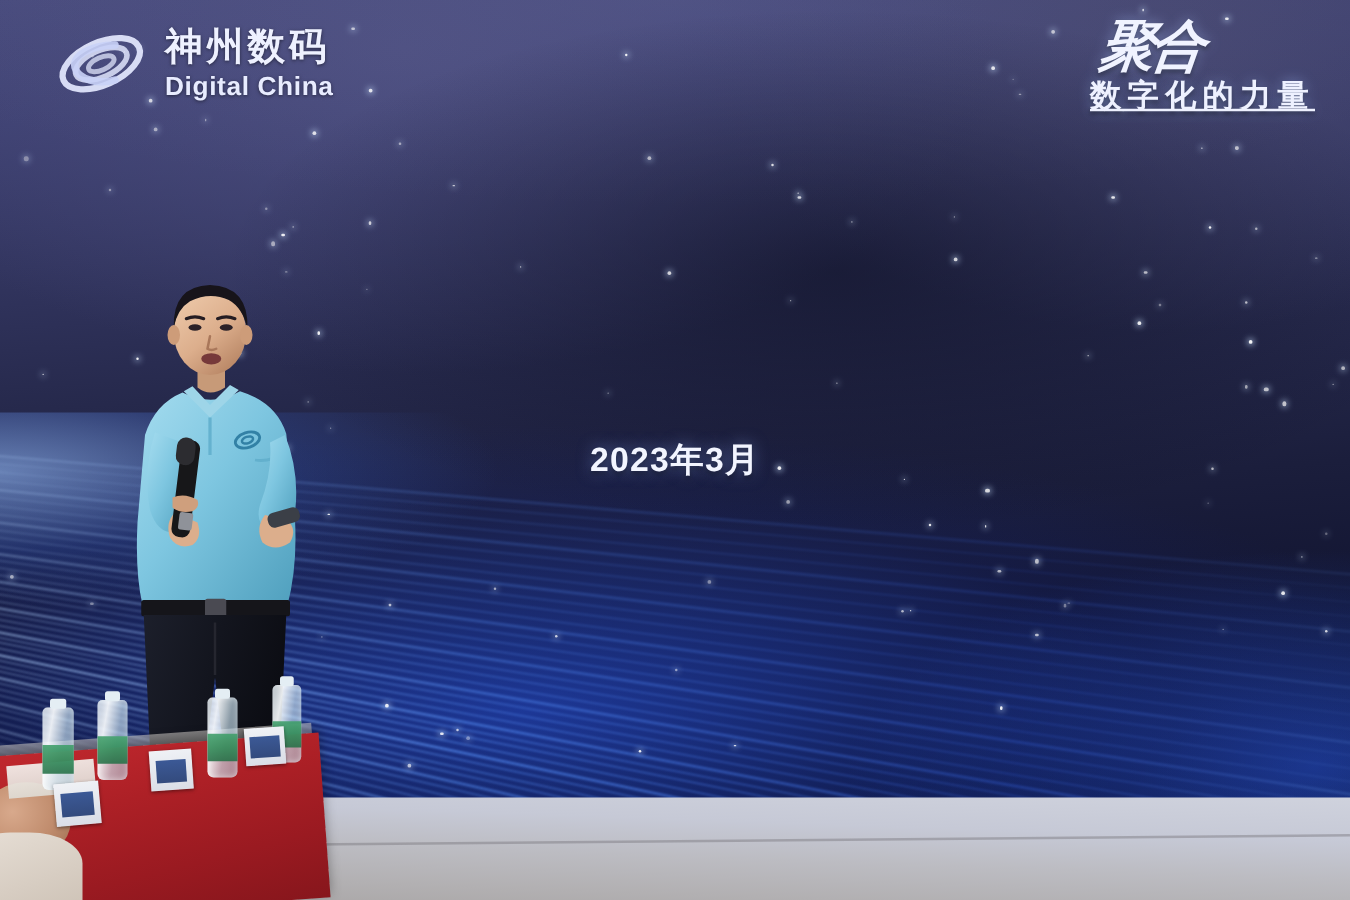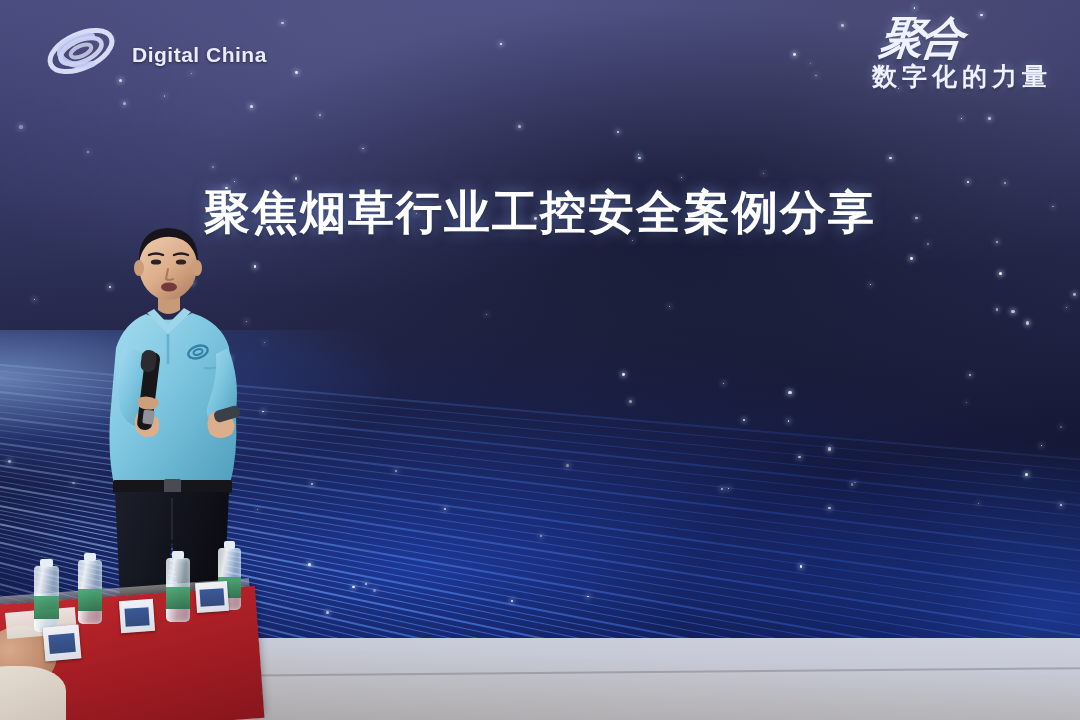--- a/index.html
+++ b/index.html
@@ -163,20 +163,21 @@
     text-shadow: 0 0 10px rgba(170,195,255,0.45), 0 2px 4px rgba(0,0,0,0.5);
     transform: skewX(-6deg);
   }
   .logo-event-sub {
     font-size: 25px;
     font-weight: bold;
     color: #eef1ff;
     letter-spacing: 5px;
     margin-top: 2px;
     text-shadow: 0 0 10px rgba(160,190,255,0.45), 0 2px 4px rgba(0,0,0,0.5);
+    text-decoration: underline;
   }
 
   
   .floor {
     position: absolute;
     left: 0; top: 638px;
     width: 1080px; height: 82px;
     background: linear-gradient(182deg, #cfd2dd 0%, #c6c9d6 30%, #bcbcc2 55%, #b2b0b2 80%, #a9a6a6 100%);
   }
   .floor-seam {
@@ -445,30 +446,31 @@
     <div class="logo-dc">
       <svg class="logo-dc-mark" viewBox="0 0 78 62">
         <g fill="none" stroke="#dfe4fb" stroke-linecap="round">
           <ellipse cx="39" cy="31" rx="33" ry="17" stroke-width="5" transform="rotate(-24 39 31)" opacity="0.95"></ellipse>
           <ellipse cx="39" cy="31" rx="22" ry="10.5" stroke-width="4.5" transform="rotate(-24 39 31)" opacity="0.85"></ellipse>
           <ellipse cx="39" cy="31" rx="11" ry="5" stroke-width="4" transform="rotate(-24 39 31)" opacity="0.75"></ellipse>
         </g>
         <path d="M50 16 C 30 16, 16 25, 18 34 C 20 43, 36 48, 50 44" fill="none" stroke="#c9d2f7" stroke-width="6" stroke-linecap="round" opacity="0.9"></path>
       </svg>
       <div class="logo-dc-text">
+        <div class="logo-dc-cn">神州数码</div>
         <div class="logo-dc-en">Digital China</div>
       </div>
     </div>
 
     <div class="logo-event">
       <div class="logo-event-mark">聚合</div>
       <div class="logo-event-sub">数字化的力量</div>
     </div>
 
-    <div class="slide-title">聚焦烟草行业工控安全案例分享</div>
+    <div class="slide-date">2023年3月</div>
   </div>
 
   <div class="floor"></div>
   <div class="floor-seam"></div>
 
   <svg class="presenter" viewBox="0 0 180 420">
     <defs>
       <linearGradient id="shirtG" x1="0" y1="0" x2="1" y2="1">
         <stop offset="0%" stop-color="#a5dcef"></stop>
         <stop offset="45%" stop-color="#7ec6e0"></stop>

